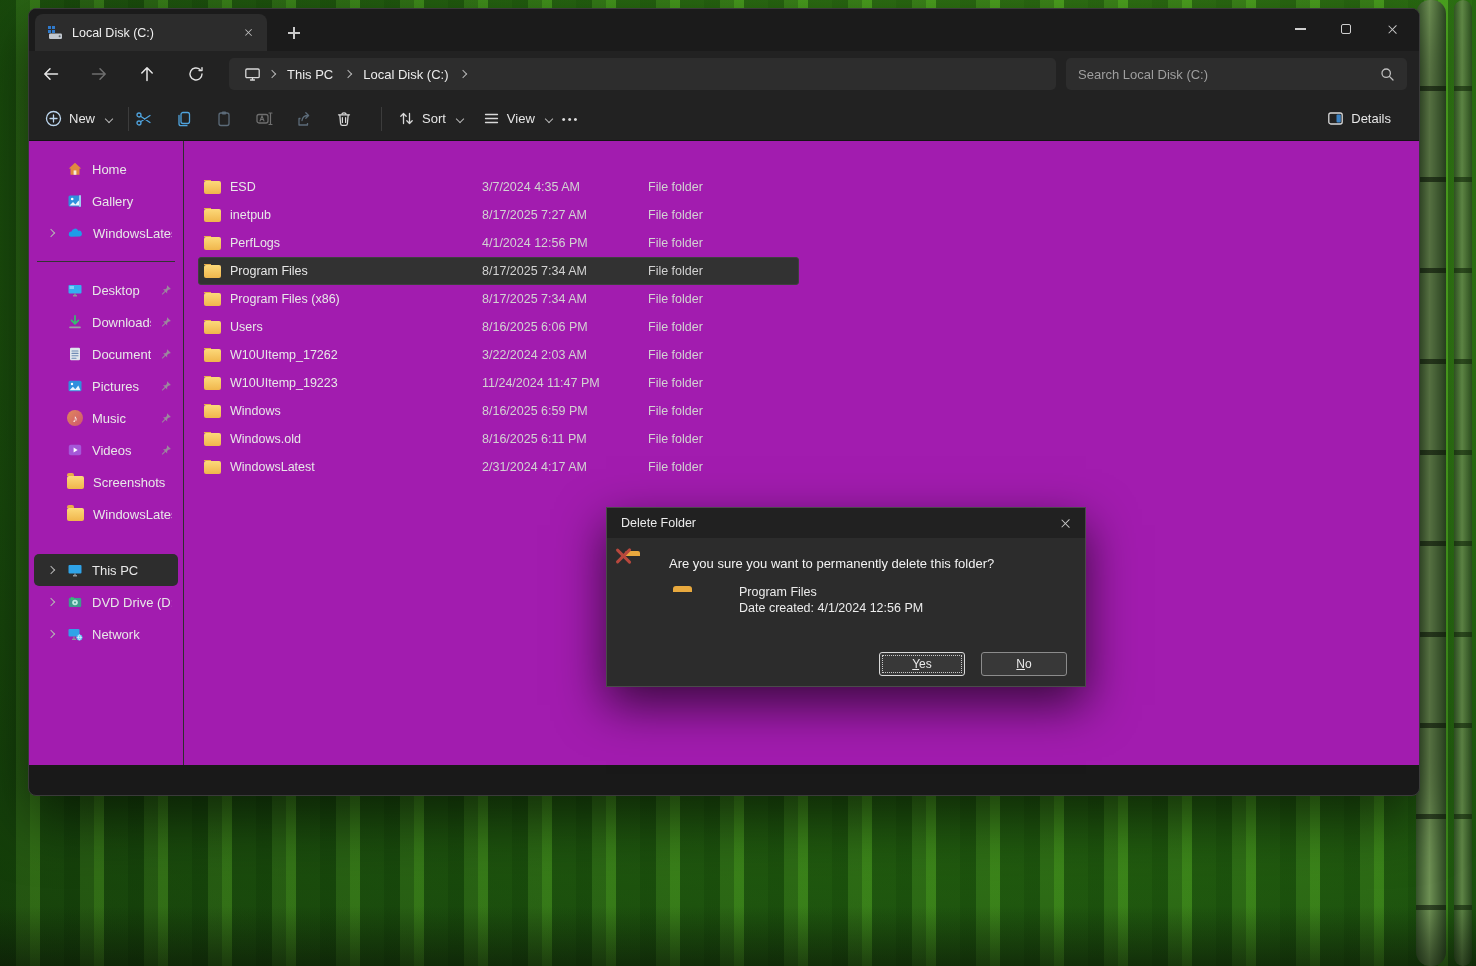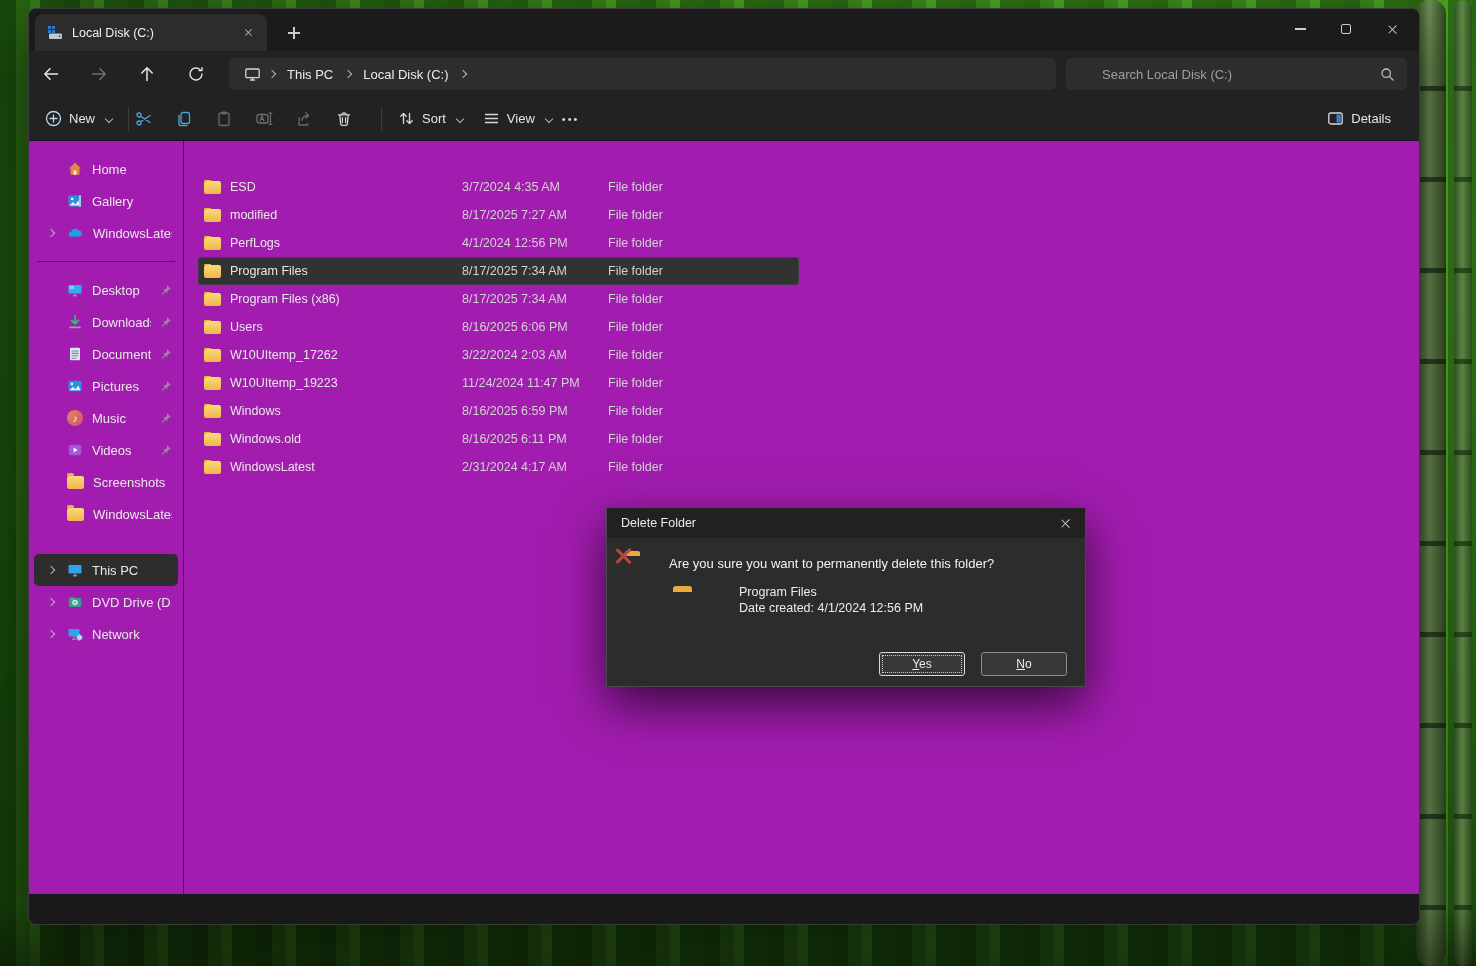--- a/index.html
+++ b/index.html
@@ -16,21 +16,21 @@
   
   .stalk{position:absolute; top:0; bottom:0; border-radius:14px;
     background:
       repeating-linear-gradient(180deg, rgba(0,0,0,0) 0 86px, rgba(15,28,10,.65) 86px 91px),
       linear-gradient(90deg,#35512a,#6e9054 45%,#2c4722);
   }
   .bottom-shade{position:absolute; left:0; right:0; bottom:0; height:60px;
     background:linear-gradient(180deg, rgba(10,20,6,0) 0%, rgba(10,18,6,.55) 100%);}
 
   
-  .win{position:absolute; left:28px; top:8px; width:1392px; height:917px;
+  .win{position:absolute; left:28px; top:8px; width:1392px; height:788px;
     background:#191919; border:1px solid #3a3a3a; border-radius:8px; overflow:hidden;
     box-shadow:0 22px 60px rgba(0,0,0,.6); color:#e6e6e6; font-size:13px;}
 
   
   .tabstrip{position:absolute; left:0; top:0; right:0; height:42px; background:#1b1b1b;}
   .tab{position:absolute; left:6px; top:5px; width:232px; height:37px; background:#2c2c2c;
     border-radius:8px 8px 0 0; display:flex; align-items:center; padding:0 8px 0 12px; gap:9px;}
   .tab-title{flex:1; font-size:12.5px; color:#f0f0f0; white-space:nowrap; overflow:hidden;}
   .iconbtn{display:flex; align-items:center; justify-content:center; border-radius:4px; cursor:default;}
   .tab-close{width:22px; height:22px;}
@@ -53,21 +53,21 @@
   .crumbbar{position:absolute; left:200px; top:7px; width:827px; height:32px; background:#2d2d2d;
     border-radius:5px; display:flex; align-items:center; padding:0 10px; gap:4px; font-size:13px;}
   .crumb{padding:3px 8px; border-radius:4px; white-space:nowrap; color:#ececec;}
   .chev{display:inline-block; width:6px; height:6px; border-right:1.4px solid #b5b5b5; border-bottom:1.4px solid #b5b5b5;}
   .chev-r{transform:rotate(-45deg);}
   .chev-d{transform:rotate(45deg); margin-left:4px;}
   .chev-up{transform:rotate(-135deg);}
   .searchbar{position:absolute; left:1037px; top:7px; width:341px; height:32px; background:#2d2d2d;
     border-radius:5px; display:flex; align-items:center; padding:0 12px;}
   .searchbar input{flex:1; background:transparent; border:none; outline:none; color:#e6e6e6;
-    font-family:"Liberation Sans",sans-serif; font-size:13px;margin-left:24px;}
+    font-family:"Liberation Sans",sans-serif; font-size:13px;}
   .searchbar input::placeholder{color:#9f9f9f;}
 
   
   .toolbar{position:absolute; left:0; top:88px; right:0; height:44px; background:#222222;
     border-bottom:1px solid #141414; display:flex; align-items:center; padding:0 6px;}
   .tbtn{height:36px; border-radius:5px; display:flex; align-items:center; justify-content:flex-start; gap:7px; padding:0 10px; color:#e6e6e6;}
   .tbtn.icon-only{width:40px; padding:0;}
   .tdivider{width:1px; height:24px; background:#3c3c3c; margin:0 6px;}
   .tspacer{flex:1;}
   .more{letter-spacing:2px; font-size:11px; color:#dcdcdc;}
@@ -86,21 +86,21 @@
   .side-gap{height:24px;}
 
   .listpane{flex:1; position:relative;}
   .lheader{position:absolute; left:0; top:5px; right:0; height:24px; display:grid;
     grid-template-columns:278px 146px 120px 1fr; color:#d6d6d6; font-size:12.5px; align-items:center;}
   .lheader .hname{padding-left:30px;} 
   .hsep{position:absolute; top:4px; width:1px; height:17px; background:#3a3a3a;}
   .sortcaret{position:absolute; left:146px; top:-2px;}
   .rows{position:absolute; left:0; top:32px; right:0;}
   .row{height:28px; display:grid; grid-template-columns:278px 146px 120px 1fr; align-items:center;
-    font-size:12.5px; color:#e8e8e8;}
+    font-size:12.5px; color:#e8e8e8;gap:20px;}
   .row .cname{display:flex; align-items:center; gap:9px; padding-left:20px; overflow:hidden; white-space:nowrap;}
   .row .cdate,.row .ctype{color:#d2d2d2;}
   .row.sel{position:relative;}
   .row.sel::before{content:""; position:absolute; left:14px; width:599px; top:0; bottom:0;
     background:#323232; border:1px solid #3f3f3f; border-radius:3px;}
   .row > *{position:relative;}
 
   .folder{width:17px; height:13px; position:relative; border-radius:2px; flex:0 0 auto;
     background:linear-gradient(180deg,#fcd97a 0%,#f0b64c 100%);}
   .folder::before{content:""; position:absolute; top:-3px; left:0; width:7px; height:3px;
@@ -480,21 +480,21 @@
               <span class="folder"></span>
               <span>ESD</span>
             </span>
           <span class="cdate">3/7/2024 4:35 AM</span>
           <span class="ctype">File folder</span>
             <span></span>
         </div>
         <div class="row">
           <span class="cname">
               <span class="folder"></span>
-              <span>modified</span>
+              <span>inetpub</span>
             </span>
           <span class="cdate">8/17/2025 7:27 AM</span>
           <span class="ctype">File folder</span>
             <span></span>
         </div>
         <div class="row">
           <span class="cname">
               <span class="folder"></span>
               <span>PerfLogs</span>
             </span>

